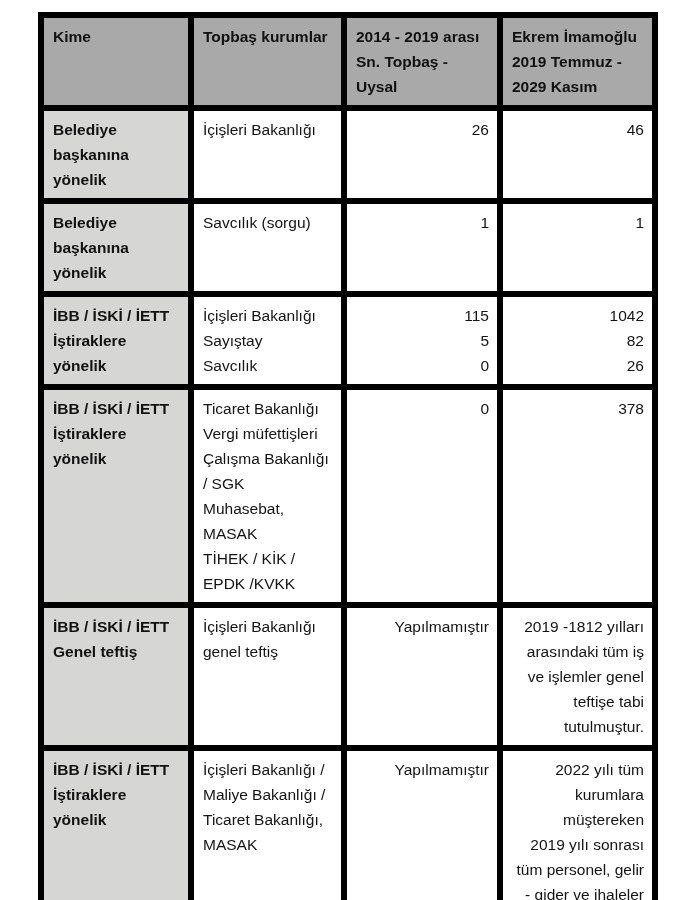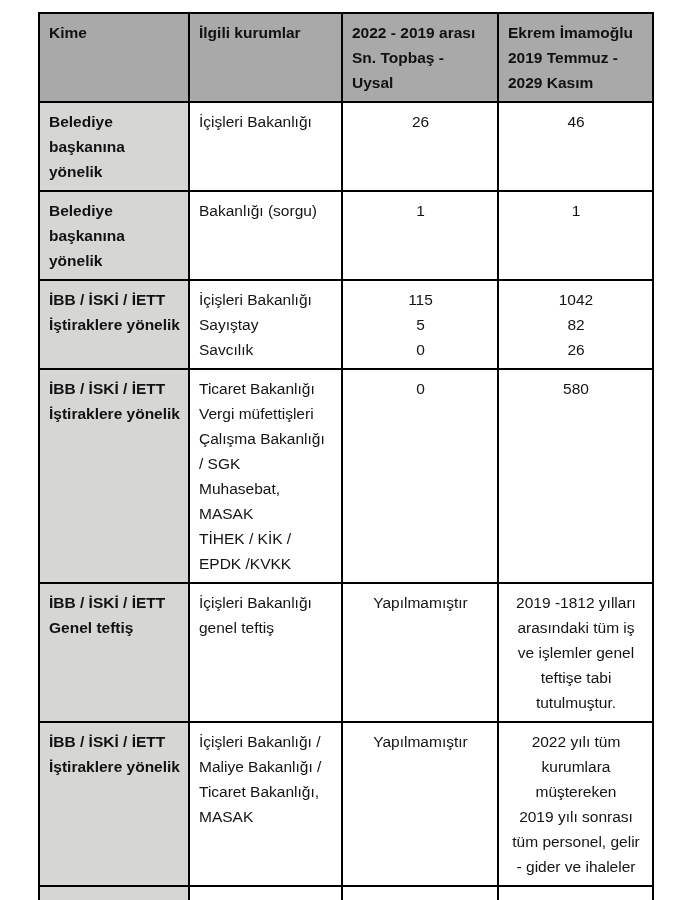--- a/index.html
+++ b/index.html
@@ -25,21 +25,21 @@
     width: 614px;
     border-collapse: collapse;
     table-layout: fixed;
   }
   table.audit col.c0 { width: 150px; }
   table.audit col.c1 { width: 153px; }
   table.audit col.c2 { width: 156px; }
   table.audit col.c3 { width: 155px; }
 
   table.audit th, table.audit td {
-    border: 2px solid #000000;
+    border: 6px solid #000000;
     vertical-align: top;
     padding: 6px 8px 6px 9px;
     font-size: 15.5px;
     line-height: 25px;
     white-space: pre-line;
     overflow: hidden;
   }
   table.audit thead th {
     background: #a9a9a9;
     font-weight: bold;
@@ -52,21 +52,21 @@
     text-align: left;
     color: #111111;
   }
   td.org {
     background: #ffffff;
     text-align: left;
     margin-left: 20px;
   }
   td.val {
     background: #ffffff;
-    text-align: center;
+    text-align: right;
   }
   tr.hrow  { height: 84px; }
   tr.r0 { height: 83px; }
   tr.r1 { height: 79px; }
   tr.r2 { height: 83px; }
   tr.r3 { height: 190px; }
   tr.r4 { height: 125px; }
   tr.r5 { height: 150px; }
   tr.r6 { height: 57px; }
 </style>
@@ -77,42 +77,42 @@
   <table class="audit">
     <colgroup>
       <col class="c0">
         <col class="c1">
         <col class="c2">
         <col class="c3">
     </colgroup>
     <thead>
       <tr class="hrow">
         <th>Kime</th>
-        <th>İlgili kurumlar</th>
-        <th>2022 - 2019 arası
+        <th>Topbaş kurumlar</th>
+        <th>2014 - 2019 arası
 Sn. Topbaş - Uysal</th>
         <th>Ekrem İmamoğlu
 2019 Temmuz -
 2029 Kasım</th>
       </tr>
     </thead>
     <tbody>
       <tr class="r0">
         <td class="kime">Belediye
 başkanına
 yönelik</td>
         <td class="org">İçişleri Bakanlığı</td>
         <td class="val">26</td>
         <td class="val">46</td>
       </tr>
       <tr class="r1">
         <td class="kime">Belediye
 başkanına
 yönelik</td>
-        <td class="org">Bakanlığı (sorgu)</td>
+        <td class="org">Savcılık (sorgu)</td>
         <td class="val">1</td>
         <td class="val">1</td>
       </tr>
       <tr class="r2">
         <td class="kime">İBB / İSKİ / İETT
 İştiraklere yönelik</td>
         <td class="org">İçişleri Bakanlığı
 Sayıştay
 Savcılık</td>
         <td class="val">115
@@ -126,21 +126,21 @@
         <td class="kime">İBB / İSKİ / İETT
 İştiraklere yönelik</td>
         <td class="org">Ticaret Bakanlığı
 Vergi müfettişleri
 Çalışma Bakanlığı / SGK
 Muhasebat,
 MASAK
 TİHEK / KİK /
 EPDK /KVKK</td>
         <td class="val">0</td>
-        <td class="val">580</td>
+        <td class="val">378</td>
       </tr>
       <tr class="r4">
         <td class="kime">İBB / İSKİ / İETT
 Genel teftiş</td>
         <td class="org">İçişleri Bakanlığı
 genel teftiş</td>
         <td class="val">Yapılmamıştır</td>
         <td class="val">2019 -1812 yılları
 arasındaki tüm iş
 ve işlemler genel

